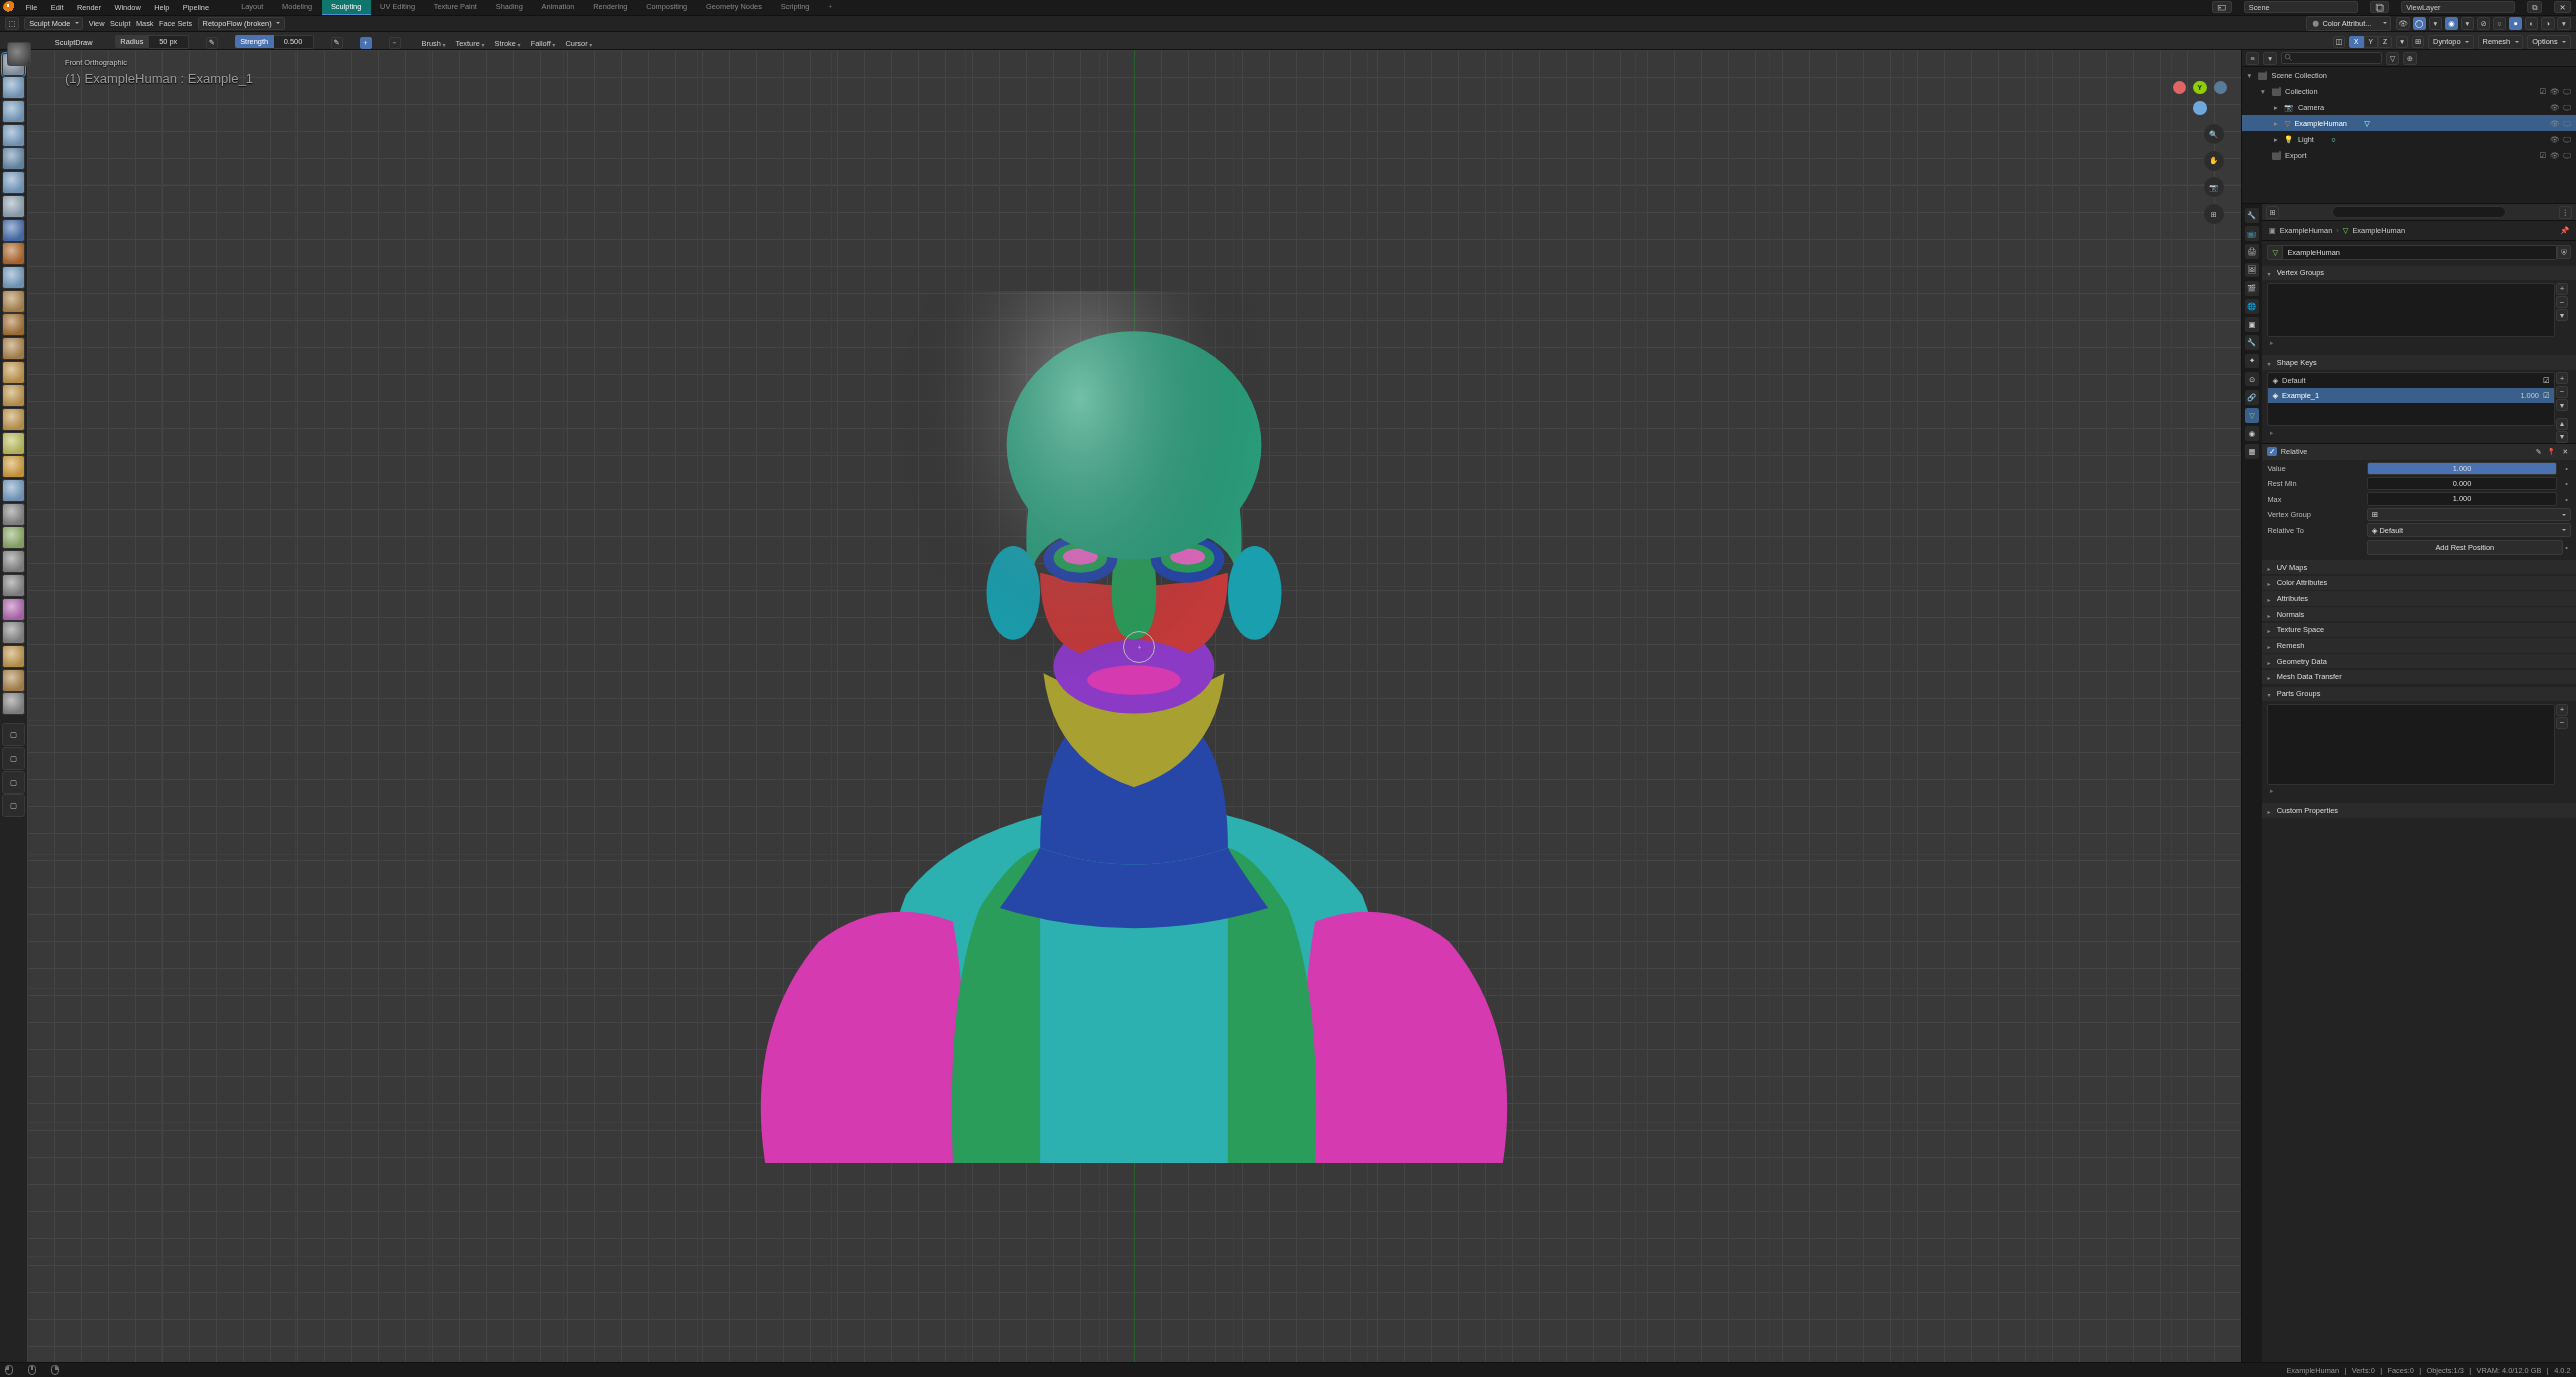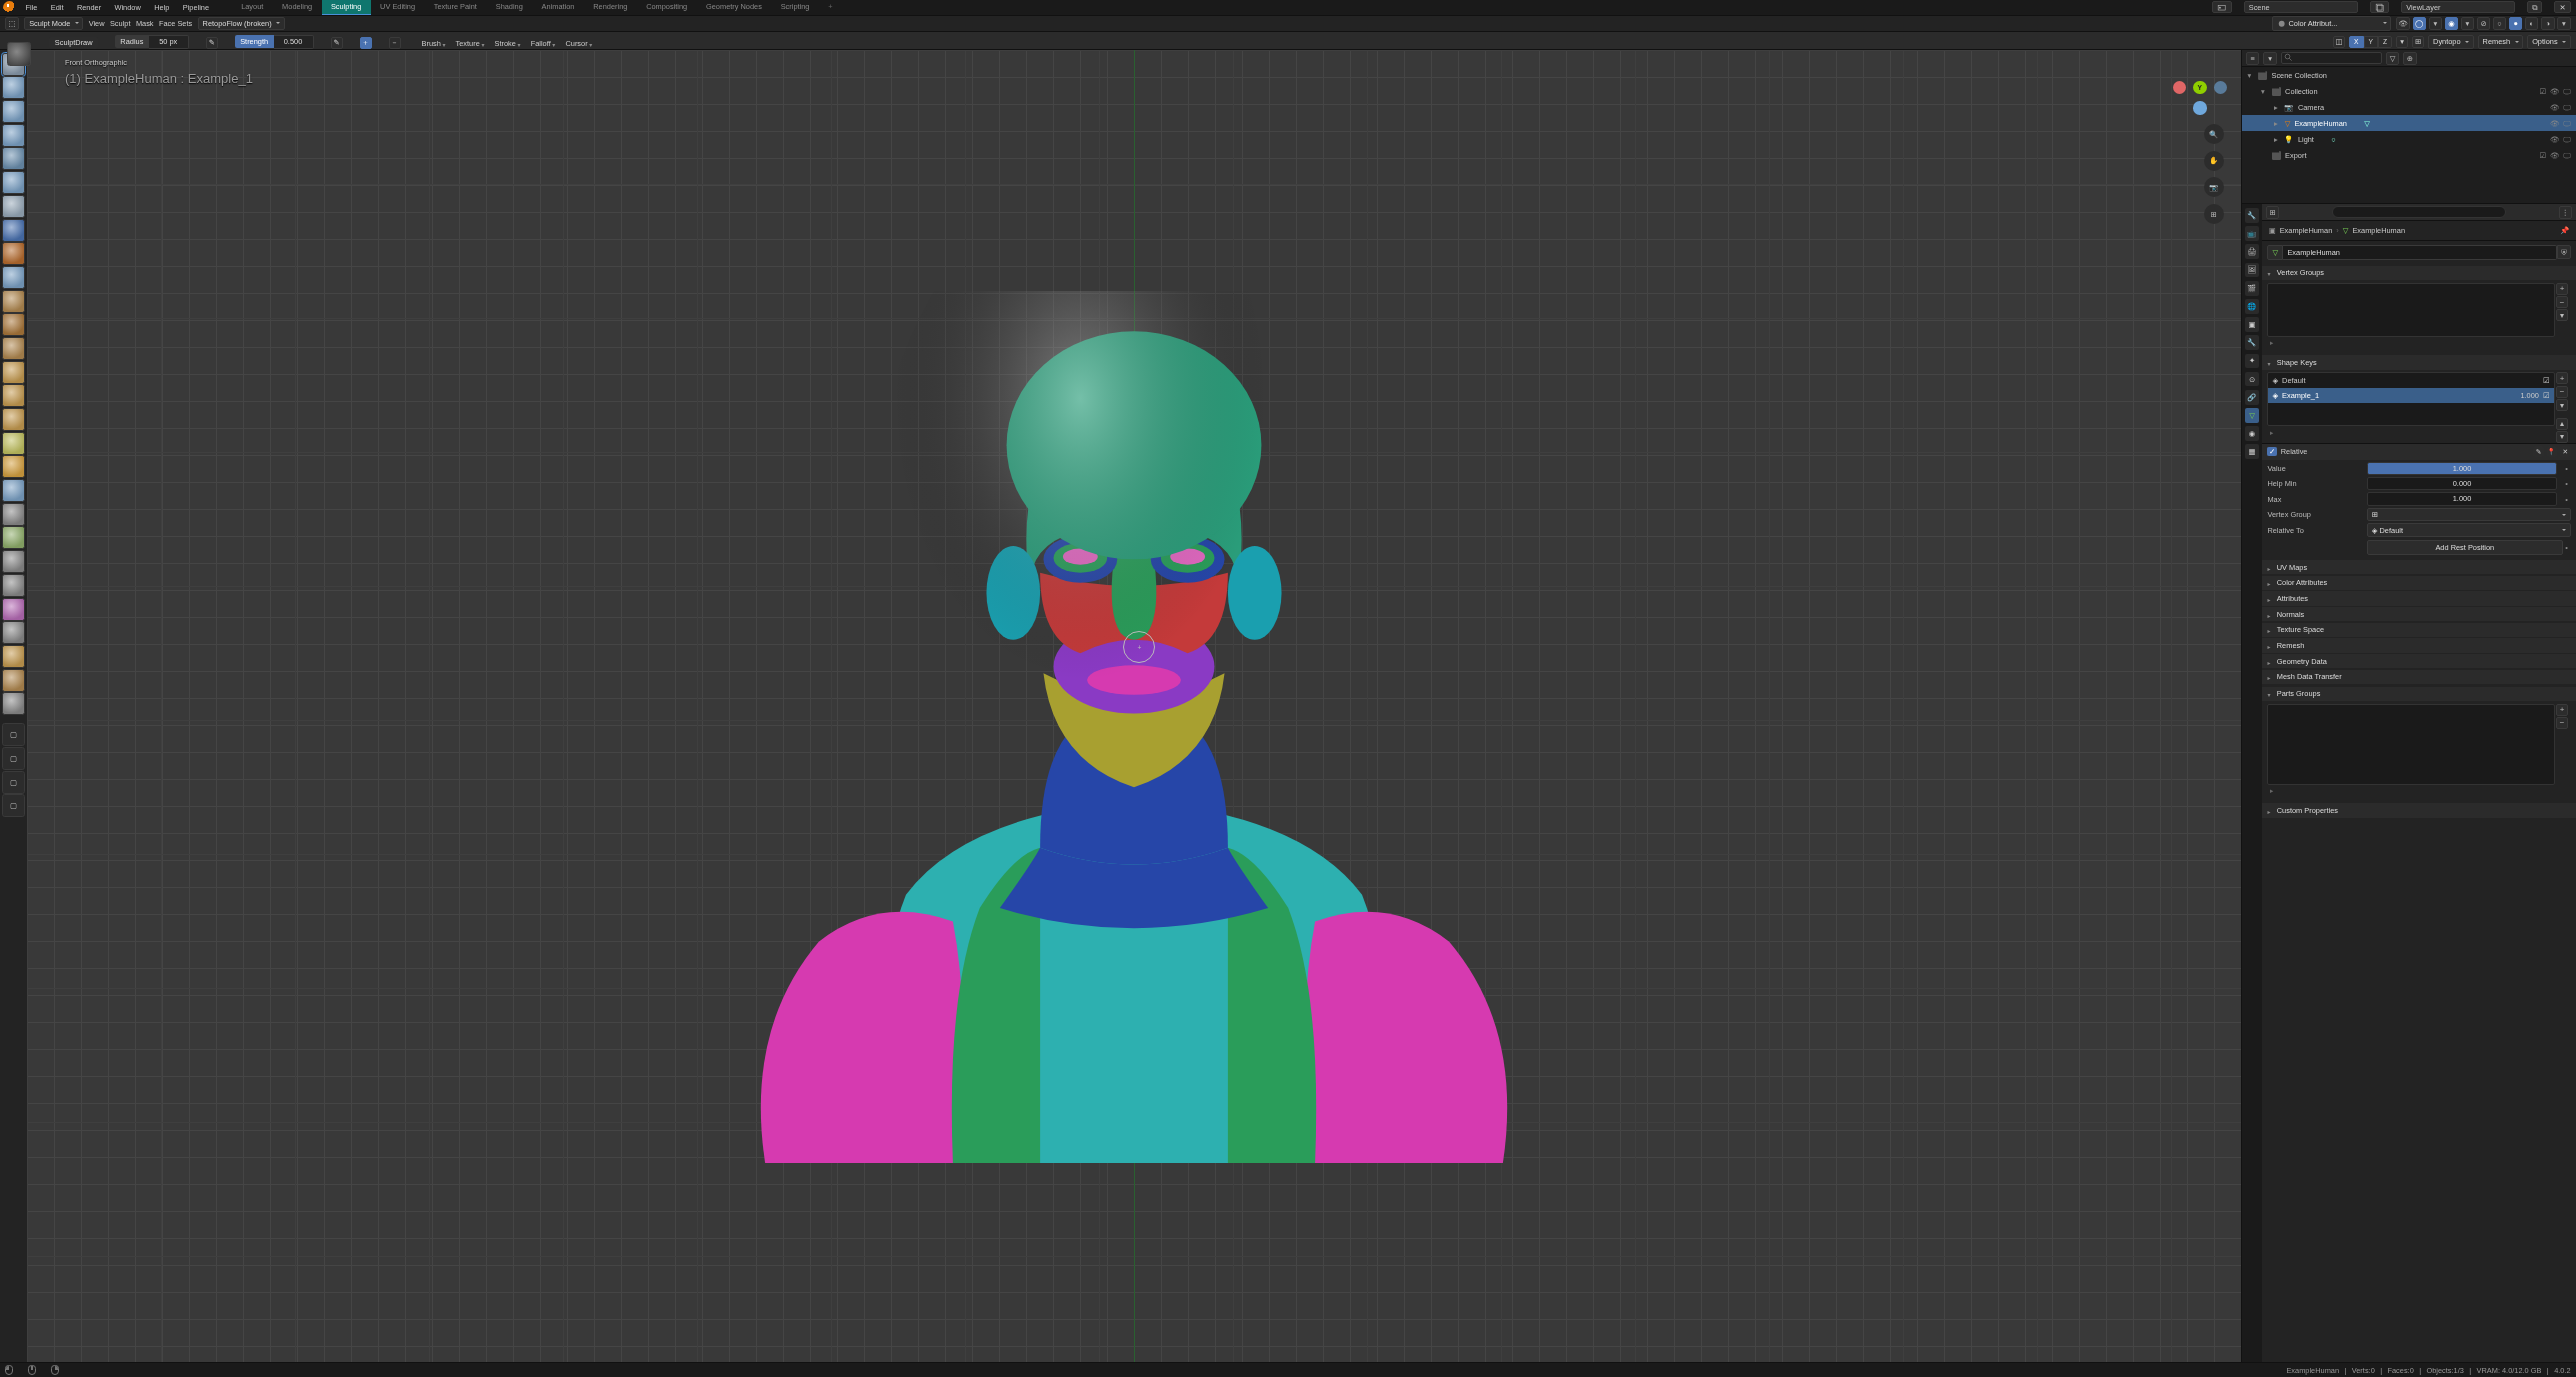--- a/index.html
+++ b/index.html
@@ -208,21 +208,21 @@
 
 <div class="toolhdr">
   <div class="icon-btn">⬚</div>
   <div class="dropdown"><span>Sculpt Mode</span></div>
   <span>View</span>
   <span>Sculpt</span>
   <span>Mask</span>
   <span>Face Sets</span>
   <div class="dropdown"><span>RetopoFlow (broken)</span></div>
   <div style="flex:1"></div>
-  <div class="dropdown" style="width:119px">
+  <div class="dropdown" style="width:85px">
     <svg class="ico" style="vertical-align:middle" viewBox="0 0 16 16">
         <circle cx="8" cy="8" r="5" fill="#888"></circle>
       </svg>
     <span>Color Attribut...</span>
   </div>
   <div class="toolhdr-right">
     <div class="icon-btn">👁</div>
     <div class="icon-btn blue">◯</div>
     <div class="icon-btn">▾</div>
     <div class="icon-btn blue">◉</div>
@@ -553,21 +553,21 @@
               <span>✕</span>
             </div>
           </div>
 
           <div class="kv">
             <label>Value</label>
             <div class="slider full"><span>1.000</span></div>
             <span class="dotbtn">•</span>
           </div>
           <div class="kv">
-            <label>Help Min</label>
+            <label>Rest Min</label>
             <div class="slider"><span>0.000</span></div>
             <span class="dotbtn">•</span>
           </div>
           <div class="kv">
             <label>Max</label>
             <div class="slider"><span>1.000</span></div>
             <span class="dotbtn">•</span>
           </div>
           <div class="kv">
             <label>Vertex Group</label>

